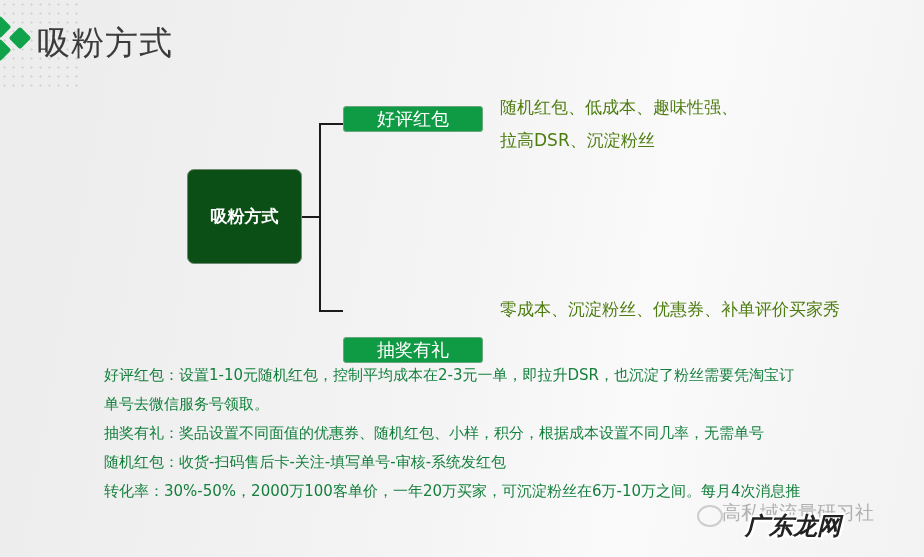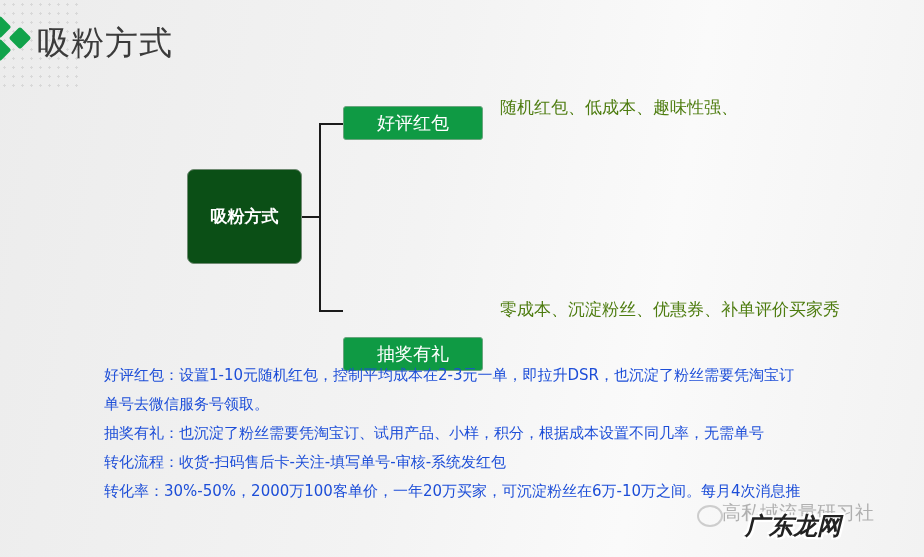--- a/index.html
+++ b/index.html
@@ -8,24 +8,24 @@
     font-family:"DejaVu Sans","Liberation Sans",sans-serif;color:#3a3a3a;}
   .dots{position:absolute;left:0;top:0;width:80px;height:90px;
     background-image:radial-gradient(#cfcfcf 1px,transparent 1.2px);background-size:9px 9px;opacity:.7;}
   .logo{position:absolute;left:0;top:17px;width:36px;height:52px;}
   .logo span{position:absolute;width:16px;height:16px;background:#11a34b;border-radius:2px;transform:rotate(45deg);}
   .title{position:absolute;left:37px;top:21px;font-size:33px;line-height:44px;color:#3b3b3b;letter-spacing:1px;}
   .root{position:absolute;left:187px;top:169px;width:115px;height:95px;background:#0b4f16;border-radius:7px;
     border:1px solid #6f8a72;box-sizing:border-box;color:#fff;font-weight:bold;font-size:17px;
     display:flex;align-items:center;justify-content:center;font-family:"DejaVu Serif","Liberation Serif",serif;}
   .line{position:absolute;background:#1b1b1b;}
-  .branch{position:absolute;left:343px;width:140px;height:34px;background:#0f9a44;border-radius:3px;
+  .branch{position:absolute;left:343px;width:140px;height:26px;background:#0f9a44;border-radius:3px;
     border:1px solid #6aa57e;box-sizing:border-box;color:#fff;font-size:18px;display:flex;align-items:center;justify-content:center;}
   .desc{position:absolute;left:500px;font-size:17px;line-height:33px;color:#4d7c0f;}
-  .para{position:absolute;left:104px;top:361px;width:800px;font-size:15px;color:#1d4ed8;}
+  .para{position:absolute;left:104px;top:361px;width:800px;font-size:15px;color:#15803d;}
   .para div{height:29px;line-height:29px;white-space:nowrap;}
   .wm{position:absolute;left:690px;top:500px;font-size:19px;color:#999;opacity:.75;white-space:nowrap;}
   .wm2{position:absolute;left:745px;top:510px;font-size:24px;font-weight:bold;color:#222;white-space:nowrap;
     text-shadow:-2px -2px 0 #fff,2px -2px 0 #fff,-2px 2px 0 #fff,2px 2px 0 #fff,0 0 4px #fff;font-style:italic;}
   .wechat{position:absolute;left:697px;top:505px;width:22px;height:18px;border:2px solid #bbb;border-radius:50%;opacity:.7;}
 </style>
 </head>
 <body>
 
 <div class="dots"></div>
@@ -43,34 +43,35 @@
 <div class="line" style="left:302px;top:216px;width:18px;height:1.5px;"></div>
 <div class="line" style="left:319px;top:123px;width:1.5px;height:188px;"></div>
 <div class="line" style="left:319px;top:123px;width:24px;height:1.5px;"></div>
 <div class="line" style="left:319px;top:310px;width:24px;height:1.5px;"></div>
 
 <div class="branch" style="top:106px;">
   <span>好评红包</span>
 </div>
 <div class="desc" style="top:91px;">
   <div>随机红包、低成本、趣味性强、</div>
+  <div>拉高DSR、沉淀粉丝</div>
 </div>
 
 <div class="branch" style="top:292px;margin-top:45px;">
   <span>抽奖有礼</span>
 </div>
 <div class="desc" style="top:293px;">
   <div>零成本、沉淀粉丝、优惠券、补单评价买家秀</div>
 </div>
 
 <div class="para">
   <div>好评红包：设置1-10元随机红包，控制平均成本在2-3元一单，即拉升DSR，也沉淀了粉丝需要凭淘宝订</div>
   <div>单号去微信服务号领取。</div>
-  <div>抽奖有礼：也沉淀了粉丝需要凭淘宝订、试用产品、小样，积分，根据成本设置不同几率，无需单号</div>
-  <div>转化流程：收货-扫码售后卡-关注-填写单号-审核-系统发红包</div>
+  <div>抽奖有礼：奖品设置不同面值的优惠券、随机红包、小样，积分，根据成本设置不同几率，无需单号</div>
+  <div>随机红包：收货-扫码售后卡-关注-填写单号-审核-系统发红包</div>
   <div>转化率：30%-50%，2000万100客单价，一年20万买家，可沉淀粉丝在6万-10万之间。每月4次消息推</div>
 </div>
 
 <div class="wechat"></div>
 <div class="wm" style="left:722px;">
   <span>高私域流量研习社</span>
 </div>
 <div class="wm2">广东龙网</div>
 
 </body></html>

